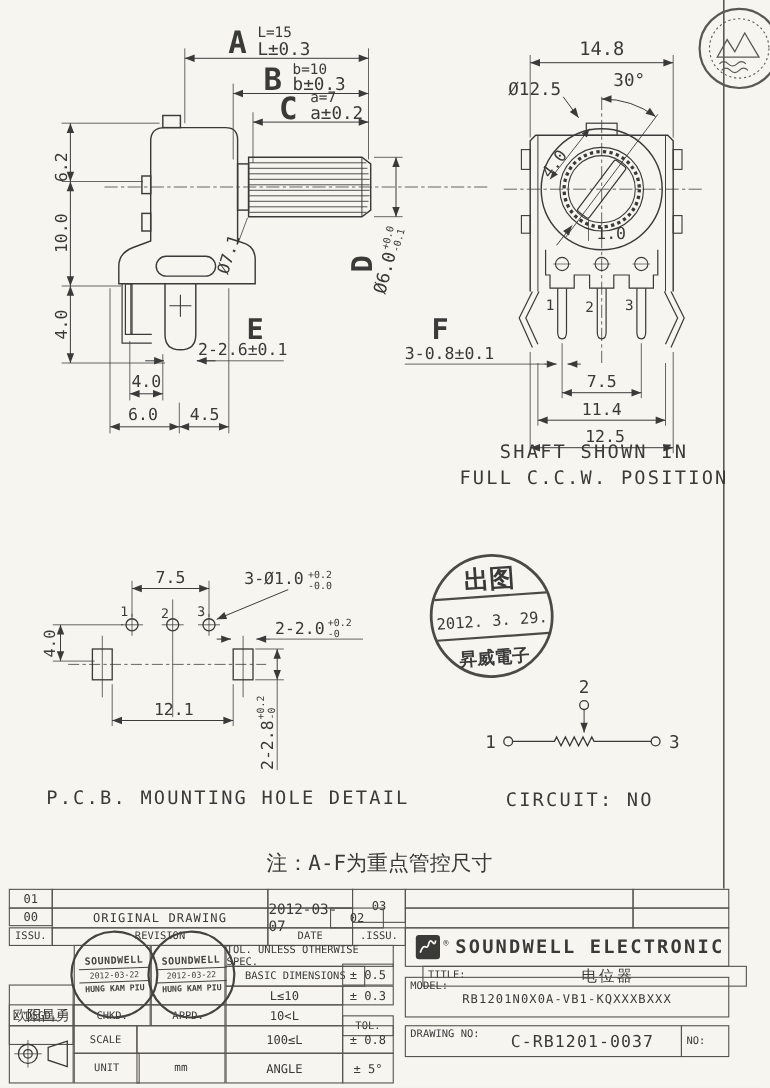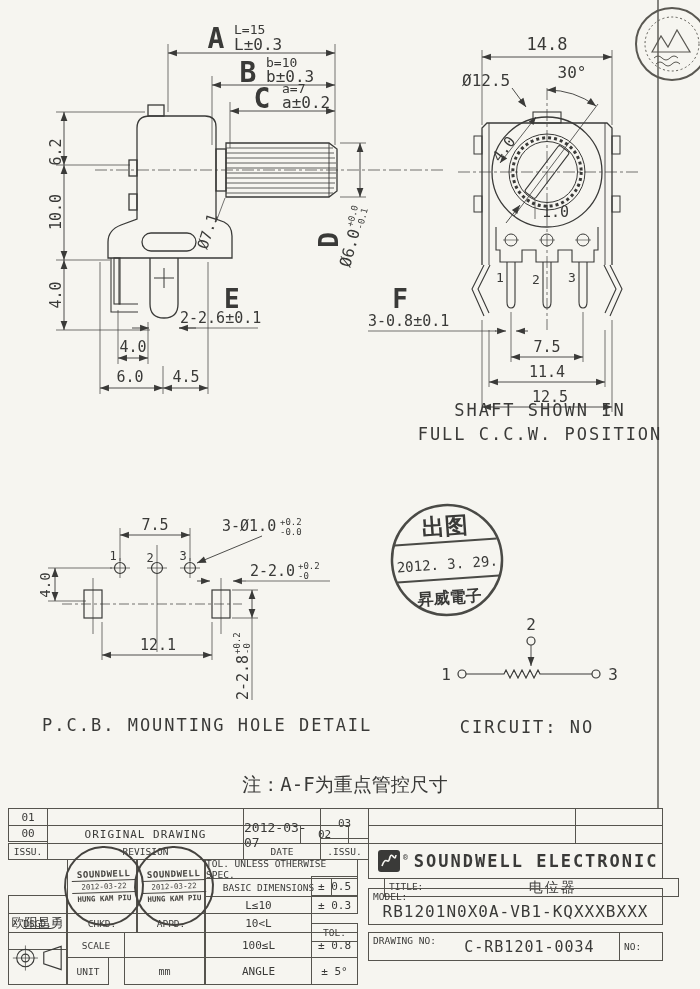--- a/index.html
+++ b/index.html
@@ -321,46 +321,46 @@
   <div class="cell" style="left:8px;top:932px;width:59px;height:53px;">
     <svg width="59" height="53" viewBox="0 0 59 53" stroke="#3a3a38" fill="none">
       <circle cx="17" cy="26" r="9" stroke-width="1.2"></circle>
       <circle cx="17" cy="26" r="4" stroke-width="1.2"></circle>
       <path d="M4,26 H30 M17,13 V39" stroke-width="0.7"></path>
       <path d="M36,20 L54,14 L54,38 L36,32 Z" stroke-width="1.2"></path>
     </svg>
   </div>
   <div class="cell lbl-sm" style="left:67px;top:932px;width:58px;height:26px;">SCALE</div>
   <div class="cell" style="left:124px;top:932px;width:81px;height:26px;"></div>
-  <div class="cell lbl-sm" style="left:67px;top:957px;width:42px;height:28px;">UNIT</div>
+  <div class="cell lbl-sm" style="left:67px;top:957px;width:60px;height:28px;">UNIT</div>
   <div class="cell" style="left:124px;top:957px;width:81px;height:28px;font-size:10px;">mm</div>
 
   <div class="cell lbl-sm" style="left:205px;top:859px;width:153px;height:20px;">TOL. UNLESS OTHERWISE SPEC.</div>
   <div class="cell lbl-sm" style="left:205px;top:878px;width:127px;height:19px;">BASIC DIMENSIONS</div>
   <div class="cell lbl-sm" style="left:311px;top:878px;width:47px;height:19px;margin-top:45px;">TOL.</div>
   <div class="cell" style="left:205px;top:896px;width:107px;height:18px;">L≤10</div>
   <div class="cell" style="left:311px;top:896px;width:47px;height:18px;">± 0.3</div>
   <div class="cell" style="left:205px;top:913px;width:107px;height:20px;">10&lt;L</div>
   <div class="cell" style="left:311px;top:876px;width:47px;height:20px;">± 0.5</div>
   <div class="cell" style="left:205px;top:932px;width:107px;height:26px;">100≤L</div>
   <div class="cell" style="left:311px;top:932px;width:47px;height:26px;">± 0.8</div>
   <div class="cell" style="left:205px;top:957px;width:107px;height:28px;">ANGLE</div>
   <div class="cell" style="left:311px;top:957px;width:47px;height:28px;">± 5°</div>
 
   <div class="cell two-part" style="left:384px;top:878px;width:295px;height:19px;">
     <span class="small-lab">TITLE:</span>
     <span class="big-val" style="font-size:14px;font-family:'DejaVu Sans',sans-serif;letter-spacing:2px;">电位器</span>
   </div>
   <div class="cell" style="left:368px;top:888px;width:295px;height:37px;flex-direction:column;align-items:stretch;justify-content:flex-start;">
     <span class="lbl-sm" style="padding:2px 0 0 4px;">MODEL:</span>
-    <span style="font-size:16px;text-align:center;letter-spacing:1px;">RB1201N0X0A-VB1-KQXXXBXXX</span>
+    <span style="font-size:11px;text-align:center;letter-spacing:1px;">RB1201N0X0A-VB1-KQXXXBXXX</span>
   </div>
   <div class="cell two-part" style="left:368px;top:932px;width:252px;height:29px;">
     <span class="small-lab">DRAWING NO:</span>
-    <span class="big-val" style="font-size:15px;letter-spacing:1px;">C-RB1201-0034</span>
+    <span class="big-val" style="font-size:15px;letter-spacing:1px;">C-RB1201-0037</span>
   </div>
   <div class="cell left lbl-sm" style="left:619px;top:932px;width:44px;height:29px;">NO:</div>
 
   <div class="stamp-round" style="left:64px;top:846px;">
     <span class="t1">SOUNDWELL</span>
     <span class="ln"></span>
     <span class="t2">2012-03-22</span>
     <span class="ln"></span>
     <span class="t3">HUNG KAM PIU</span>
   </div>

